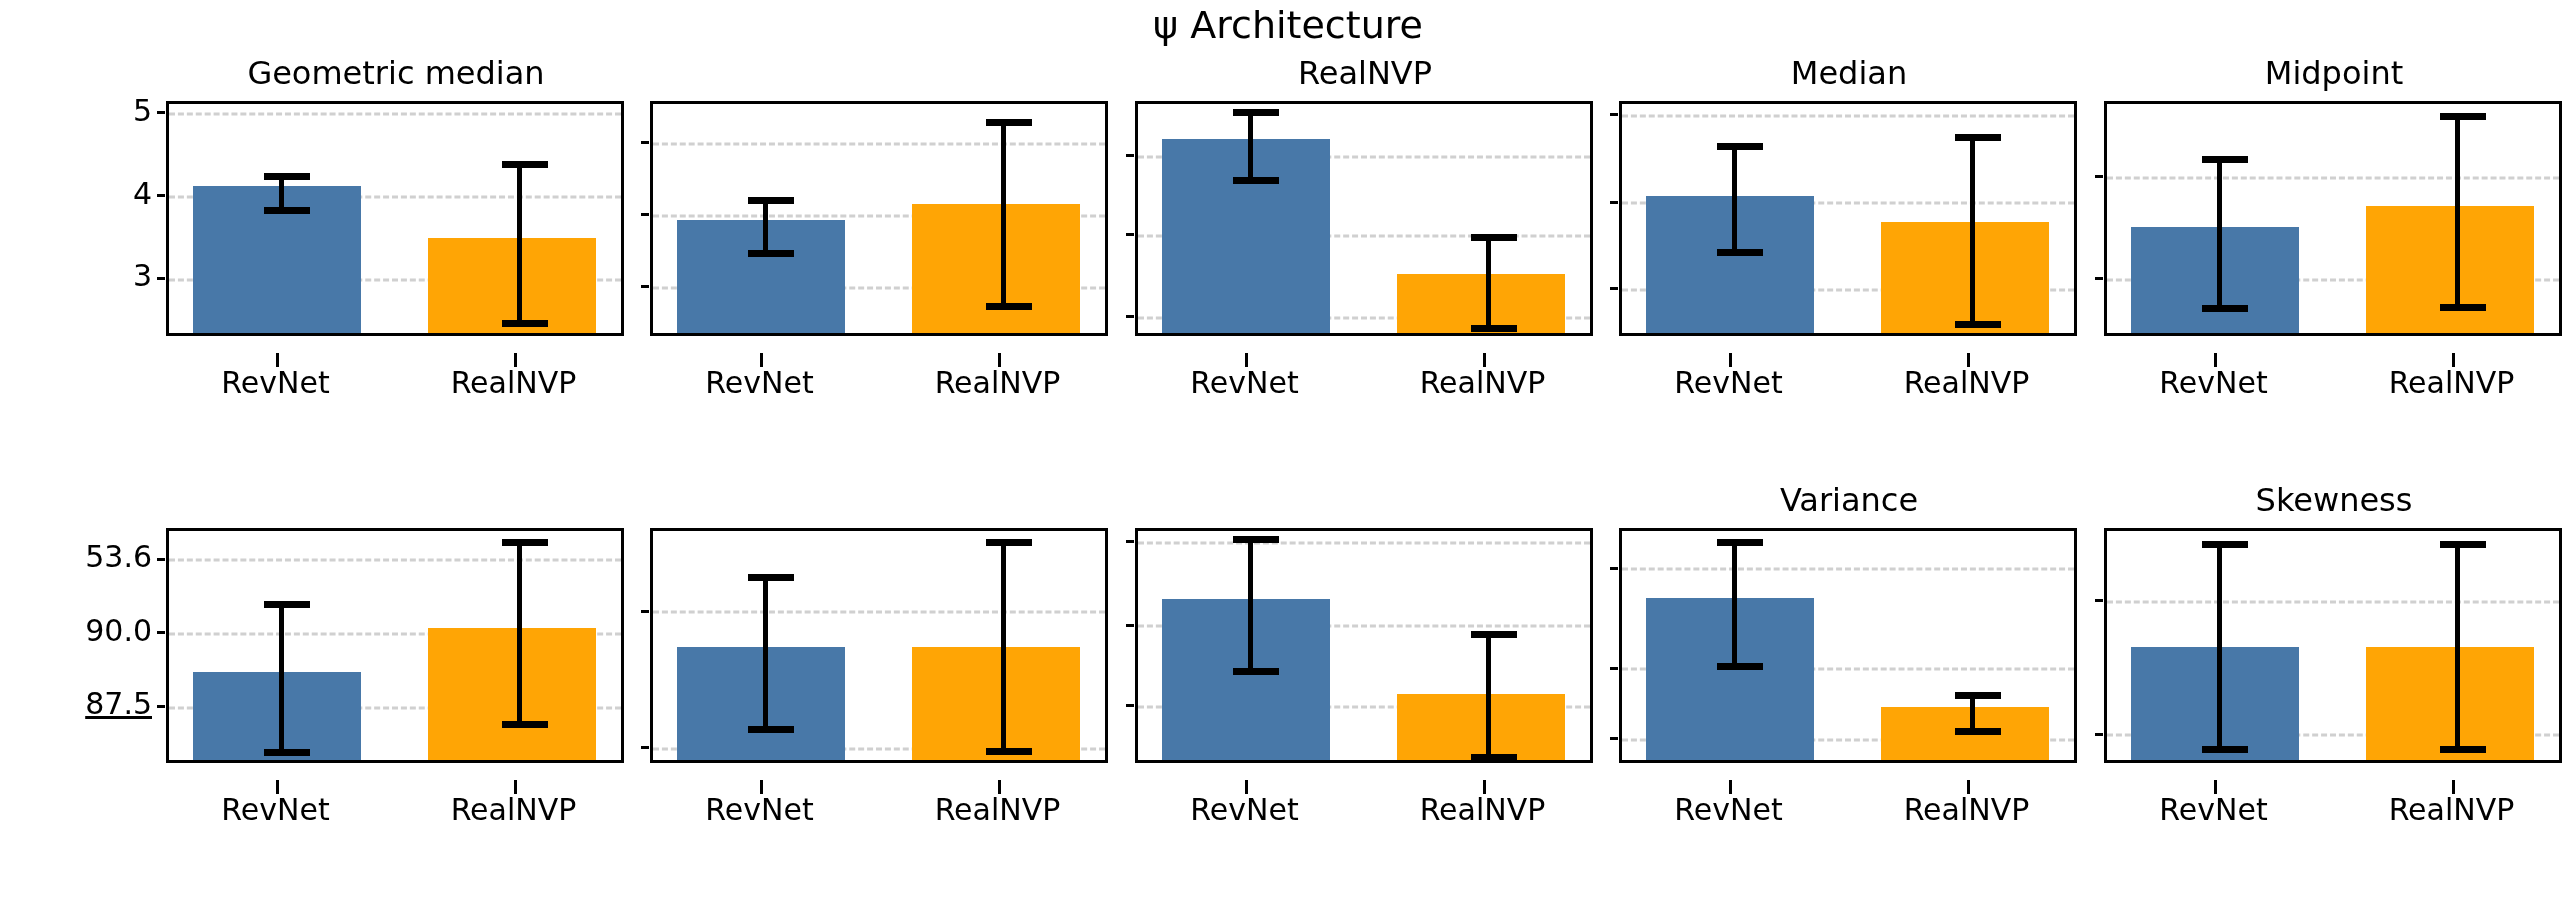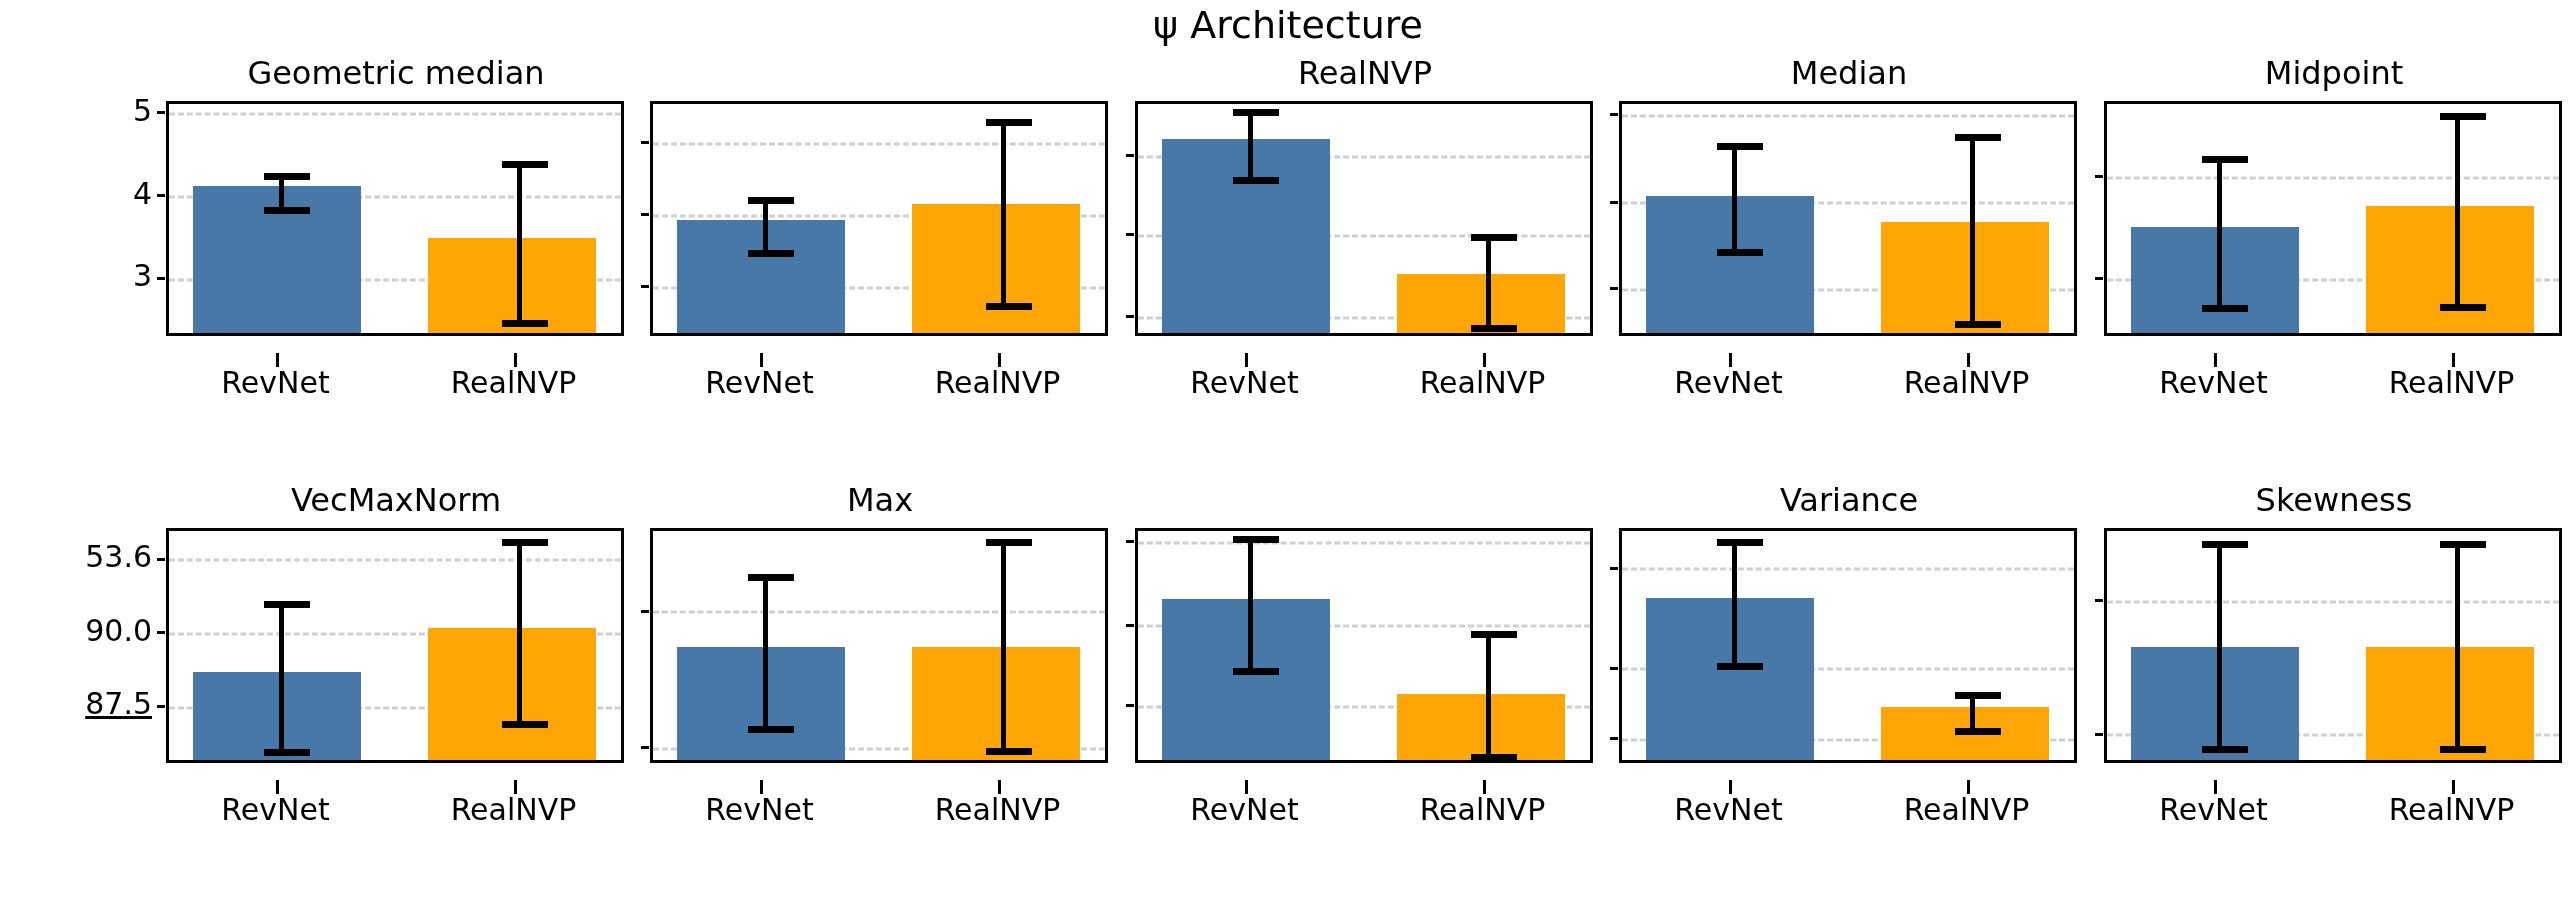--- a/index.html
+++ b/index.html
@@ -233,21 +233,20 @@
         <div class="xticklabels">
           <div class="xtick" style="left: 110px;"></div>
           <div class="xticklabel" style="left: 110px;">RevNet</div>
           <div class="xtick" style="left: 348px;"></div>
           <div class="xticklabel" style="left: 348px;">RealNVP</div>
         </div>
       </div>
     </div>
   <div class="row row2" id="row2">
       <div class="panel" style="left: 154px;">
-        <div class="panel-title">VecMaxNorm</div>
         <div class="axes">
           <div class="gridline" style="top: 177px; border-top-color: rgb(208, 208, 208);"></div>
           <div class="gridline" style="top: 103px; border-top-color: rgb(208, 208, 208);"></div>
           <div class="gridline" style="top: 29px; border-top-color: rgb(208, 208, 208);"></div>
           <div class="bar b0" style="height: 88px; background: rgb(72, 120, 168);"></div>
           <div class="errbar" style="top: 74px; height: 147px; left: 110px;">
             <div class="cap top"></div>
             <div class="cap bot"></div>
           </div>
           <div class="bar b1" style="height: 132px; background: rgb(255, 165, 5);"></div>
@@ -264,21 +263,20 @@
         <div class="ylabel-text" style="top: 58px; left: -130px; width: 128px;">53.6</div>
         <div class="yaxis-caption" style="left: -185px; top: 225px;">MSE ↓</div>
         <div class="xticklabels">
           <div class="xtick" style="left: 110px;"></div>
           <div class="xticklabel" style="left: 110px;">RevNet</div>
           <div class="xtick" style="left: 348px;"></div>
           <div class="xticklabel" style="left: 348px;">RealNVP</div>
         </div>
       </div>
       <div class="panel" style="left: 638px;">
-        <div class="panel-title">Max</div>
         <div class="axes">
           <div class="gridline" style="top: 218px; border-top-color: rgb(208, 208, 208);"></div>
           <div class="gridline" style="top: 81px; border-top-color: rgb(208, 208, 208);"></div>
           <div class="bar b0" style="height: 113px; background: rgb(72, 120, 168);"></div>
           <div class="errbar" style="top: 47px; height: 151px; left: 110px;">
             <div class="cap top"></div>
             <div class="cap bot"></div>
           </div>
           <div class="bar b1" style="height: 113px; background: rgb(255, 165, 5);"></div>
           <div class="errbar" style="top: 11.6px; height: 209px; left: 348px;">

